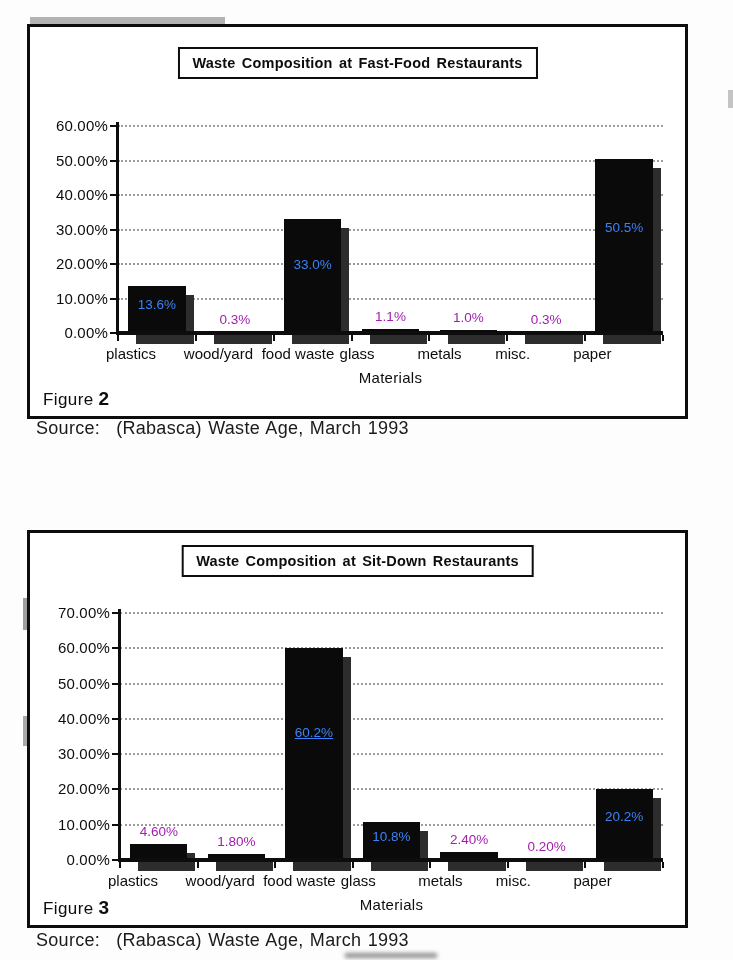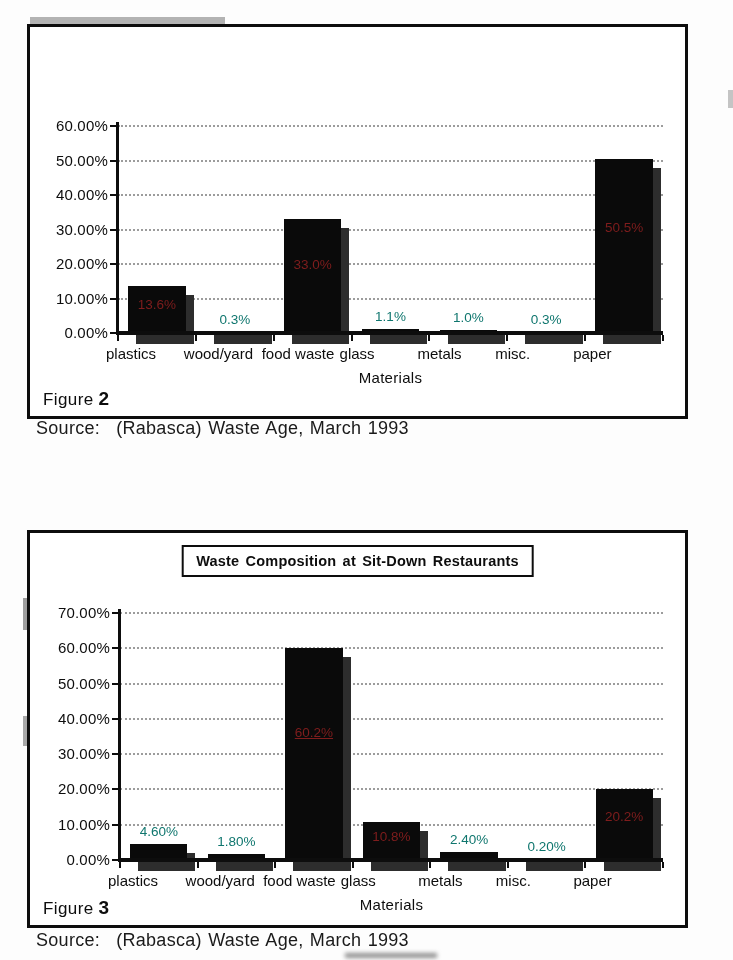--- a/index.html
+++ b/index.html
@@ -35,22 +35,22 @@
   .cat-label{
     position:absolute;font-size:15px;height:18px;line-height:18px;
     white-space:nowrap;
   }
   .bar{position:absolute;background:#0a0a0a;z-index:2;}
   .bar-shadow{position:absolute;background:#2d2d2d;z-index:1;}
   .val-label{
     position:absolute;text-align:center;font-size:13.5px;height:17px;line-height:17px;
     z-index:4;white-space:nowrap;
   }
-  .val-label.inside{color:#7f1d1d;}
-  .val-label.above{color:#0f766e;}
+  .val-label.inside{color:#3b82f6;}
+  .val-label.above{color:#a21caf;}
   .xlabel{
     position:absolute;text-align:center;font-size:15px;letter-spacing:.3px;width:200px;
   }
   .figure-label{
     position:absolute;left:13px;bottom:6px;font-size:17px;letter-spacing:.4px;
   }
   .figure-label .fig-num{font-weight:bold;font-size:19px;margin-left:5px;}
   .source-line{
     position:absolute;left:36px;font-size:18px;letter-spacing:.3px;color:#1a1a1a;
     word-spacing:1px;white-space:nowrap;
@@ -63,20 +63,21 @@
 </head>
 <body>
 
 <div class="artifact" style="left:30px;top:17px;width:195px;height:7px;background:#b3b3b3;"></div>
 <div class="artifact" style="left:728px;top:90px;width:5px;height:18px;background:#c4c4c4;"></div>
 <div class="artifact" style="left:23px;top:598px;width:5px;height:32px;background:#9e9e9e;"></div>
 <div class="artifact" style="left:23px;top:716px;width:5px;height:30px;background:#a8a8a8;"></div>
 <div class="artifact" style="left:345px;top:953px;width:92px;height:5px;background:#8f8f8f;filter:blur(2px);"></div>
 
 <div class="panel panel-1">
+  <div class="title-box">Waste Composition at Fast-Food Restaurants</div>
   <div class="plot" style="left: 88px; top: 99px; width: 545px; height: 207px;">
       <div class="gridline" style="top: -1px; width: 545px;"></div>
       <div class="y-tick" style="top: -1px;"></div>
       <div class="y-tick-label" style="left: -92px; top: -9px;">60.00%</div>
       <div class="gridline" style="top: 33.5px; width: 545px;"></div>
       <div class="y-tick" style="top: 33.5px;"></div>
       <div class="y-tick-label" style="left: -92px; top: 25.5px;">50.00%</div>
       <div class="gridline" style="top: 68px; width: 545px;"></div>
       <div class="y-tick" style="top: 68px;"></div>
       <div class="y-tick-label" style="left: -92px; top: 60px;">40.00%</div>

